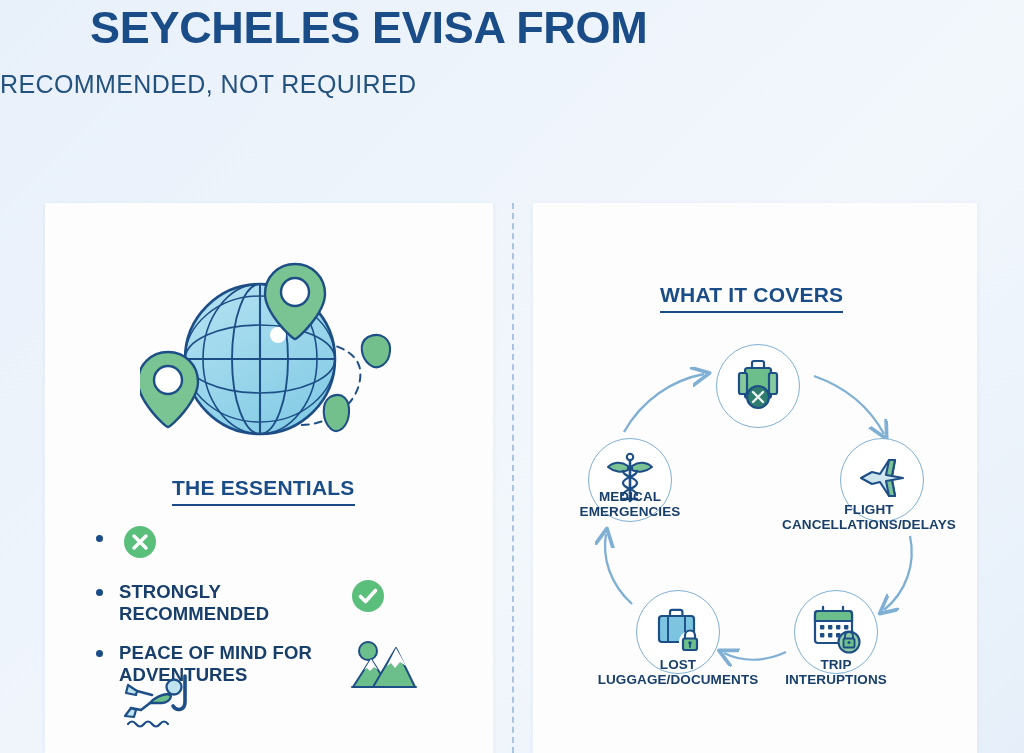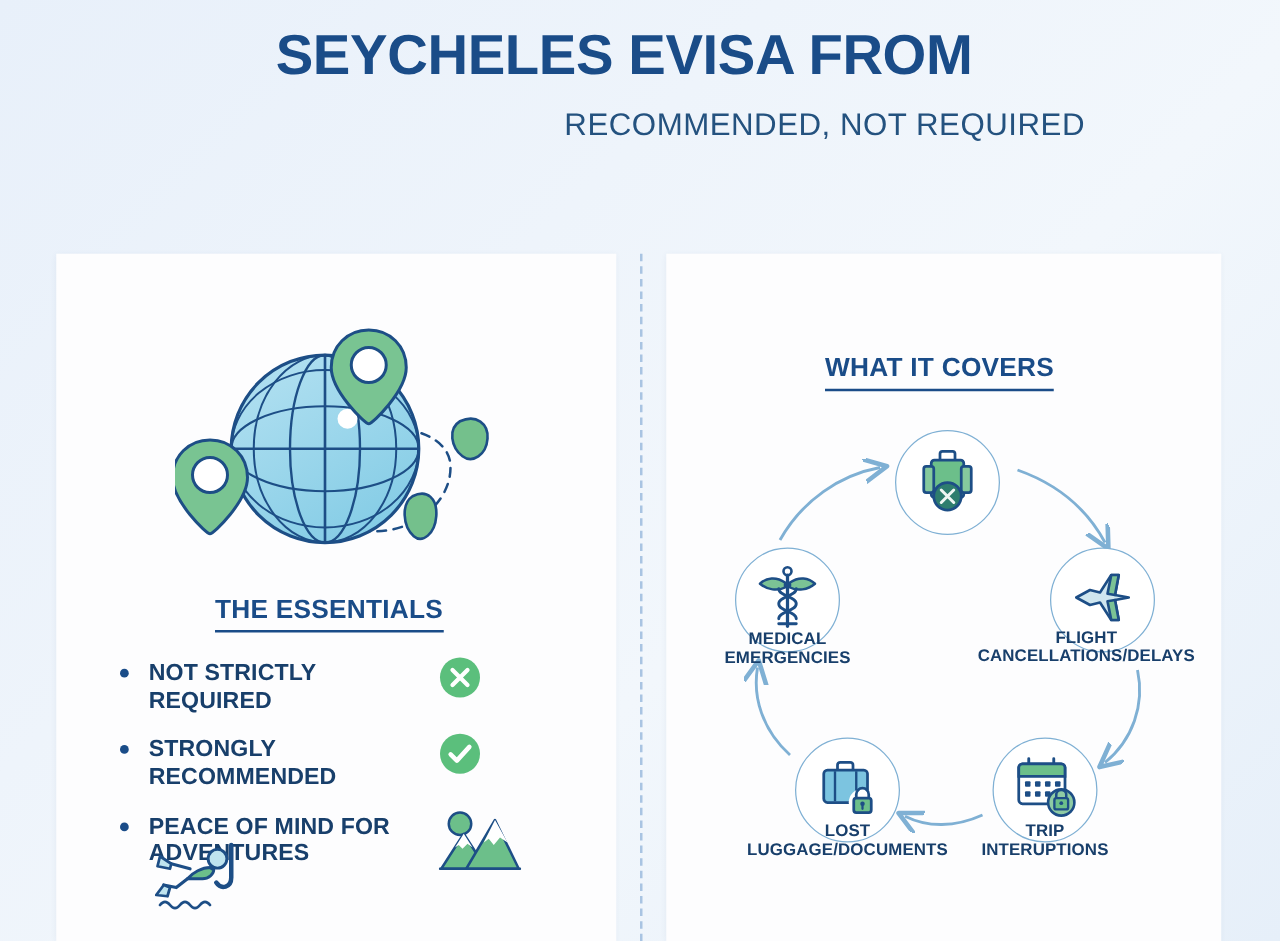--- a/index.html
+++ b/index.html
@@ -11,24 +11,24 @@
     height: 753px;
     overflow: hidden;
     font-family: "Liberation Sans", sans-serif;
     background: linear-gradient(135deg, #e8f0fa 0%, #eef4fb 35%, #f2f7fc 60%, #e6eff9 100%);
     position: relative;
   }
 
   
   .header {
     position: absolute;
-    top: 16px; left: 0;
+    top: 0; left: 0;
     width: 868px;
     padding-top: 4px;
-    text-align: right;
+    text-align: left;
   }
   .main-title {
     color: #1a4c88;
     font-size: 45px;
     font-weight: 800;
     line-height: 1.06;
     letter-spacing: -0.3px;
     margin: 0;
     padding: 0 90px;
     text-transform: uppercase;
@@ -164,21 +164,21 @@
   .n-top   { left: 158px; top: 4px; }
   .n-tr    { left: 282px; top: 98px; }
   .n-br    { left: 236px; top: 250px; }
   .n-bl    { left: 78px;  top: 250px; }
   .n-tl    { left: 30px;  top: 98px; }
 
   .lbl-top { left: 105px; top: 92px; opacity: 0; }
   .lbl-tr  { left: 216px; top: 162px; }
   .lbl-br  { left: 183px; top: 317px; }
   .lbl-bl  { left: 25px;  top: 317px; }
-  .lbl-tl  { left: -23px; top: 163px; }
+  .lbl-tl  { left: -23px; top: 149px; }
 
   .cycle-arrows {
     position: absolute;
     top: 0; left: 0;
     width: 400px;
     height: 380px;
     pointer-events: none;
   }
 </style>
 </head>
@@ -230,21 +230,20 @@
     </g>
   </svg>
 </div>
 
 <div class="section-heading essentials-heading">THE ESSENTIALS</div>
 
 <div class="bullet-list">
 
   <div class="bullet-row">
     <span class="bullet-dot"></span>
-    <span class="bullet-text">NOT STRICTLY REQUIRED</span>
     <span class="bullet-icon">
       <svg width="34" height="34" viewBox="0 0 34 34">
         <circle cx="17" cy="17" r="16" fill="#5bbf7c"></circle>
         <path d="M11,11 L23,23 M23,11 L11,23" stroke="#ffffff" stroke-width="3.4" stroke-linecap="round"></path>
       </svg>
     </span>
   </div>
 
   <div class="bullet-row">
     <span class="bullet-dot"></span>

